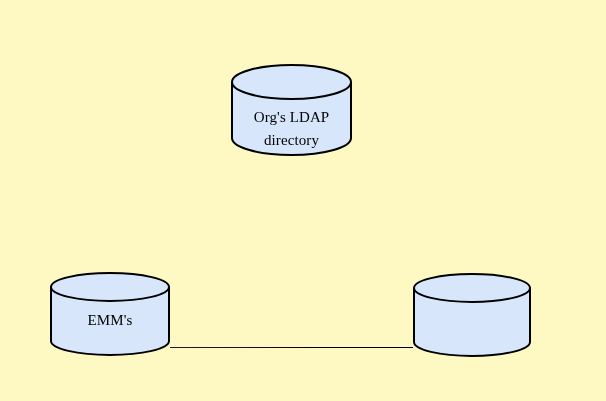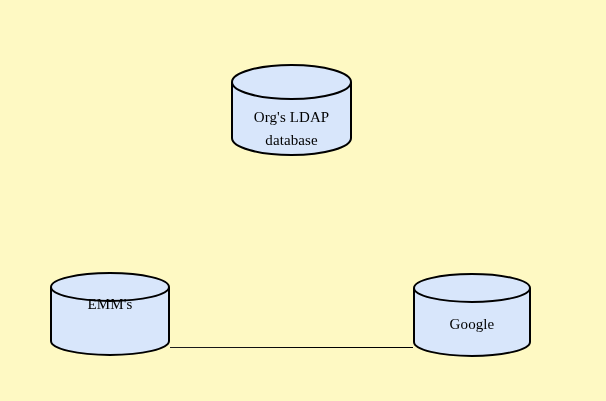--- a/index.html
+++ b/index.html
@@ -30,21 +30,21 @@
     text-align: center;
     color: #000000;
     font-size: 15px;
     letter-spacing: 0.1px;
   }
   #node-ldap   { left: 231px; top: 64px;  width: 121px; height: 92px; }
   #node-emm    { left: 50px;  top: 272px; width: 120px; height: 85px; }
   #node-google { left: 413px; top: 273px; width: 118px; height: 85px; }
 
   #node-ldap .label   { top: 42px; line-height: 23px; }
-  #node-emm .label    { top: 20px; line-height: 25px; }
+  #node-emm .label    { top: 36px; line-height: 25px; }
   #node-google .label { top: 39px; line-height: 24px; }
 
   .connector-faint {
     position: absolute;
     left: 170px;
     top: 347px;
     width: 243px;
     height: 1px;
     background: linear-gradient(to right, #1e1e1e 0%, #101010 35%, #000000 60%);
   }
@@ -54,39 +54,36 @@
 
 <div id="canvas">
 
   <div class="node" id="node-ldap">
     <svg width="121" height="92" viewBox="0 0 121 92">
       <path d="M1,18 v56 a59.5,17 0 0 0 119,0 v-56" stroke="#000000" stroke-width="2" fill="#d8e6fb"></path>
       <ellipse cx="60.5" cy="18" rx="59.5" ry="17" stroke="#000000" stroke-width="2" fill="#d8e6fb"></ellipse>
     </svg>
     <div class="label">
       <div>Org's LDAP</div>
-      <div>database</div>
+      <div>directory</div>
     </div>
   </div>
 
   <div class="node" id="node-emm">
     <svg width="120" height="85" viewBox="0 0 120 85">
       <path d="M1,15 v54 a59,14 0 0 0 118,0 v-54" stroke="#000000" stroke-width="2" fill="#d8e6fb"></path>
       <ellipse cx="60" cy="15" rx="59" ry="14" stroke="#000000" stroke-width="2" fill="#d8e6fb"></ellipse>
     </svg>
     <div class="label">
       <div>EMM's</div>
     </div>
   </div>
 
   <div class="node" id="node-google">
     <svg width="118" height="85" viewBox="0 0 118 85">
       <path d="M1,15 v54 a58,14 0 0 0 116,0 v-54" stroke="#000000" stroke-width="2" fill="#d8e6fb"></path>
       <ellipse cx="59" cy="15" rx="58" ry="14" stroke="#000000" stroke-width="2" fill="#d8e6fb"></ellipse>
     </svg>
-    <div class="label">
-      <div>Google</div>
-    </div>
   </div>
 
   <div class="connector-faint"></div>
 
 </div>
 
 </body></html>

